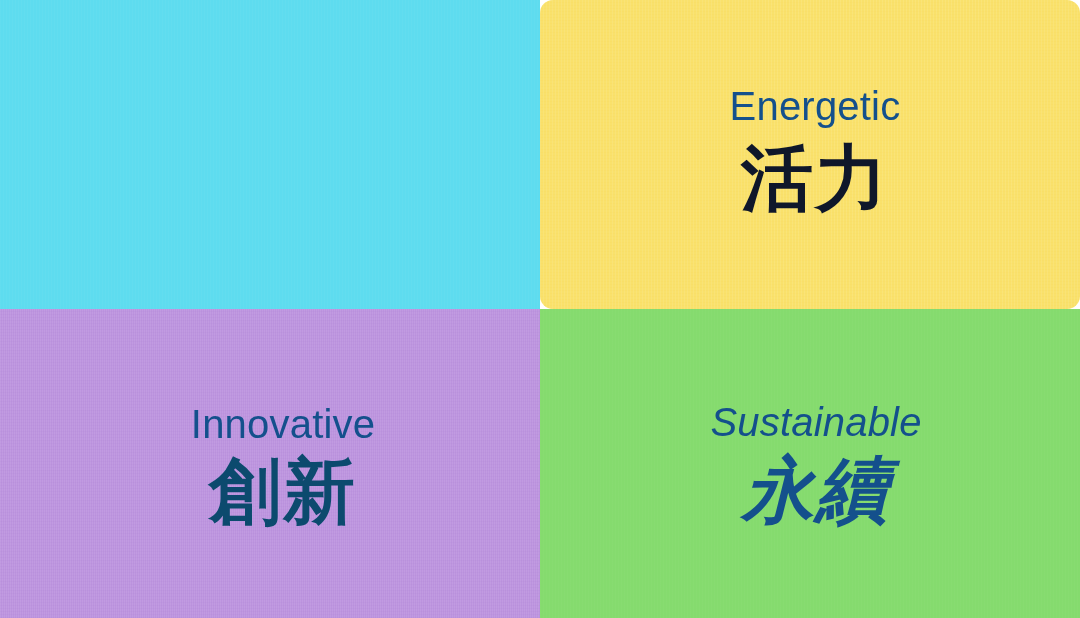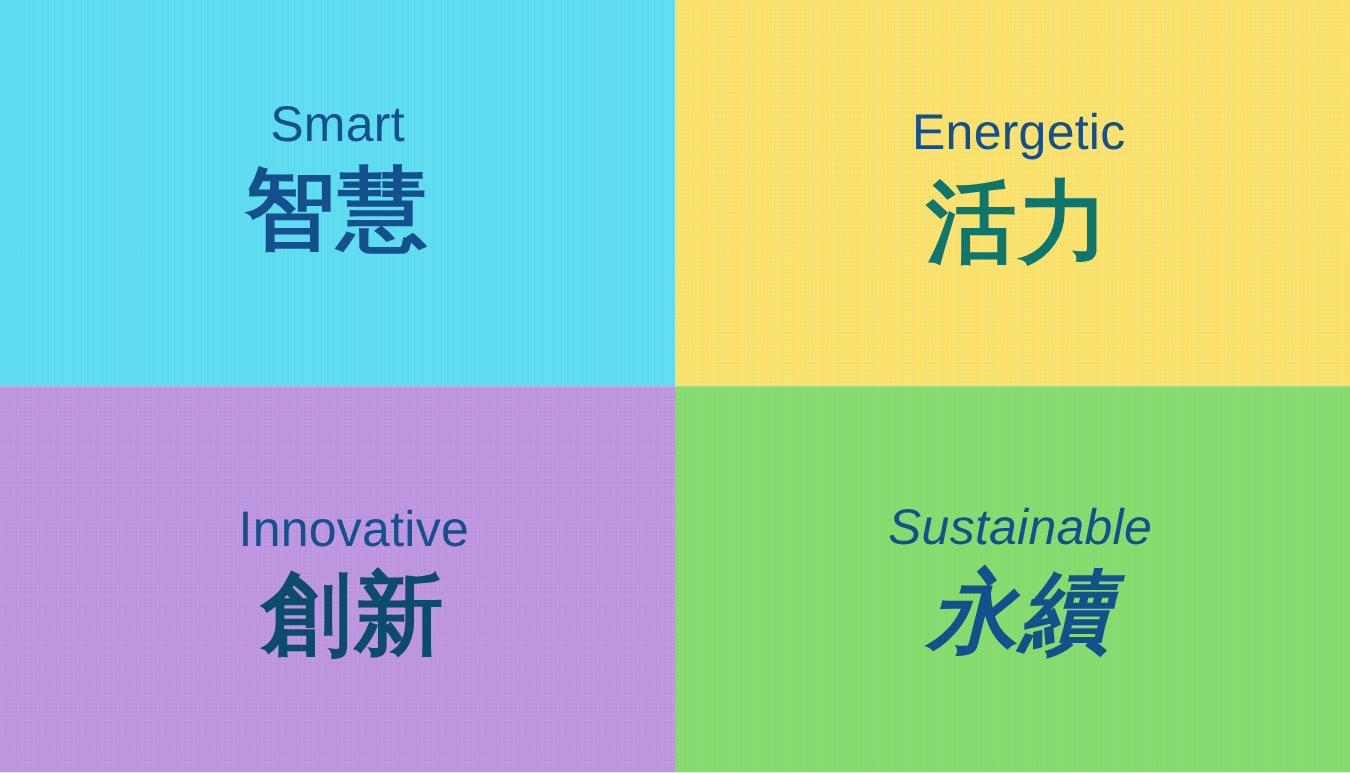--- a/index.html
+++ b/index.html
@@ -119,31 +119,27 @@
   .pos-br .label-block { margin-top: 93px; margin-left: 12px; }
 </style>
 </head>
 <body>
 
 <div id="stage">
   <div class="grid">
 
     <div class="quadrant q-cyan pos-tl" style="background: rgb(94, 220, 239);">
       <div class="texture"></div>
-      <div class="label-block">
-        <div class="label-en" style="color: rgb(20, 80, 140);">Smart</div>
-        <div class="label-zh" style="color: rgb(20, 80, 140);">智慧</div>
-      </div>
     </div>
 
-    <div class="quadrant q-yellow pos-tr" style="background: rgb(249, 225, 107);">
+    <div class="quadrant q-yellow pos-tr" style="background: rgb(249, 225, 107); border-radius: 13px;">
       <div class="texture"></div>
       <div class="label-block">
         <div class="label-en" style="color: rgb(20, 80, 140);">Energetic</div>
-        <div class="label-zh" style="color: #0f766e; margin-top: 16px;">活力</div>
+        <div class="label-zh" style="color: #0f172a; margin-top: 16px;">活力</div>
       </div>
     </div>
 
     <div class="quadrant q-purple pos-bl" style="background: rgb(188, 147, 222);">
       <div class="texture"></div>
       <div class="label-block">
         <div class="label-en" style="color: rgb(20, 80, 140);">Innovative</div>
         <div class="label-zh" style="color: #0c4a6e; font-family: Liberation Serif, serif;">創新</div>
       </div>
     </div>

